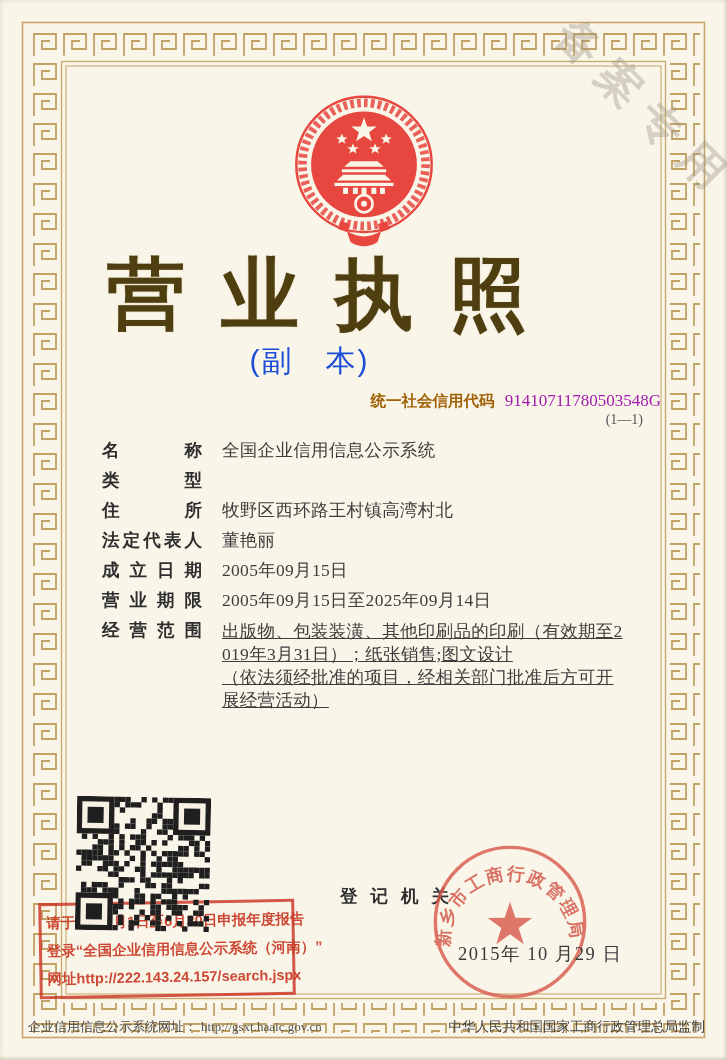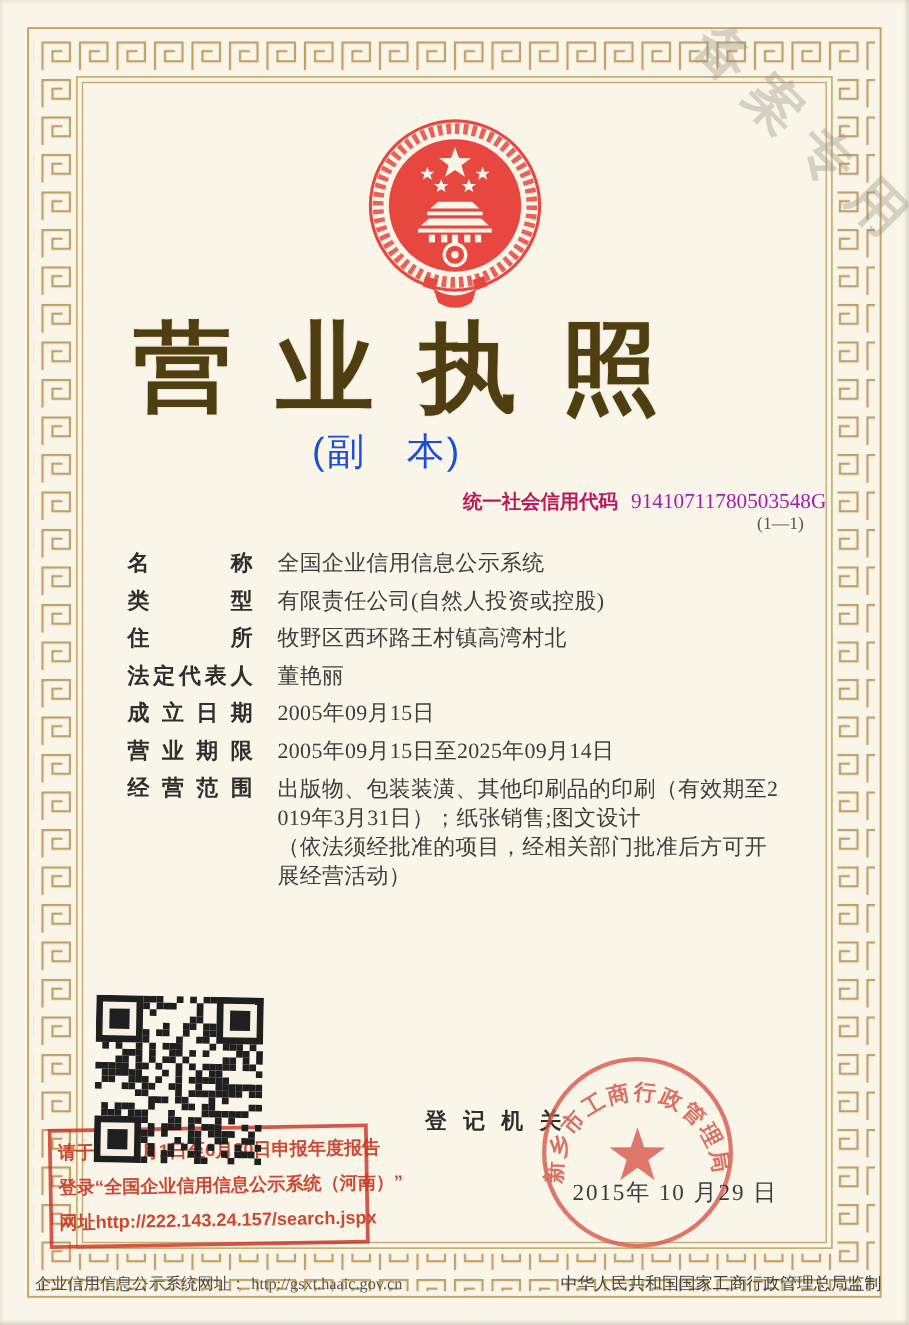--- a/index.html
+++ b/index.html
@@ -31,40 +31,40 @@
   }
 
   .subtitle {
     position:absolute; left:0; top:341px; width:619px; z-index:2;
     text-align:center; font-size:30px; color:#1d4ed8; letter-spacing:2px;
   }
 
   .code-row {
     position:absolute; top:391px; right:66px; z-index:2; white-space:nowrap;
   }
-  .code-label { font-size:15.5px; font-weight:bold; color:#be185d; }
+  .code-label { font-size:15.5px; font-weight:bold; color:#a16207; }
   .code-value { font-size:17px; color:#a21caf; font-family:"Liberation Serif","DejaVu Serif",serif; margin-left:6px; }
   .page-no {
     position:absolute; top:412px; right:84px; z-index:2;
     font-size:14px; color:#555; font-family:"Liberation Serif","DejaVu Serif",serif;
   }
 
   .fields { position:absolute; left:102px; top:441px; width:545px; z-index:2; }
   .field-row { display:flex; align-items:flex-start; margin-bottom:10.5px; }
   .field-label {
     display:inline-block; width:100px; flex:0 0 100px;
     text-align:justify; text-align-last:justify;
     font-size:17.5px; font-weight:bold; color:#2e2e2e; line-height:19.5px;
   }
   .field-value {
     margin-left:20px; font-size:17.5px; color:#3d3d3d; line-height:19.5px;
     font-family:"Liberation Serif","DejaVu Serif",serif;
     white-space:pre-line; letter-spacing:.3px;
   }
-  .field-row.scope .field-value { line-height:23px; margin-top:-1px; }
+  .field-row.scope .field-value { line-height:23px; margin-top:-1px;text-decoration:underline; }
 
   .qr { position:absolute; left:76px; top:797px; width:134px; height:134px; z-index:4; transform:rotate(1deg); }
 
   .stamp {
     position:absolute; left:39px; top:901px; width:256px; z-index:3;
     border:3px solid rgba(202,48,32,.8); padding:3px 5px;
     transform:rotate(-1deg); color:#c93a26; font-weight:600;
     font-size:14.5px; line-height:28px; white-space:nowrap;
   }
   .stamp .st-line { opacity:.92; }
@@ -147,21 +147,20 @@
   </div>
   <div class="page-no">(1—1)</div>
 
   <div class="fields">
     <div class="field-row">
       <span class="field-label">名称</span>
       <span class="field-value">全国企业信用信息公示系统</span>
     </div>
     <div class="field-row">
       <span class="field-label">类型</span>
-      <span class="field-value">有限责任公司(自然人投资或控股)</span>
     </div>
     <div class="field-row">
       <span class="field-label">住所</span>
       <span class="field-value">牧野区西环路王村镇高湾村北</span>
     </div>
     <div class="field-row">
       <span class="field-label">法定代表人</span>
       <span class="field-value">董艳丽</span>
     </div>
     <div class="field-row">

